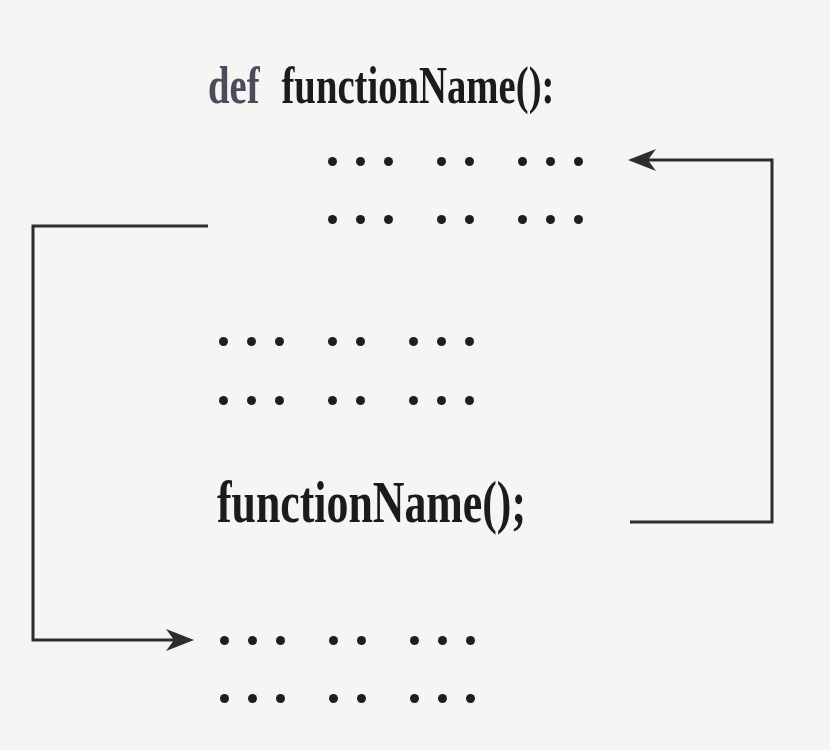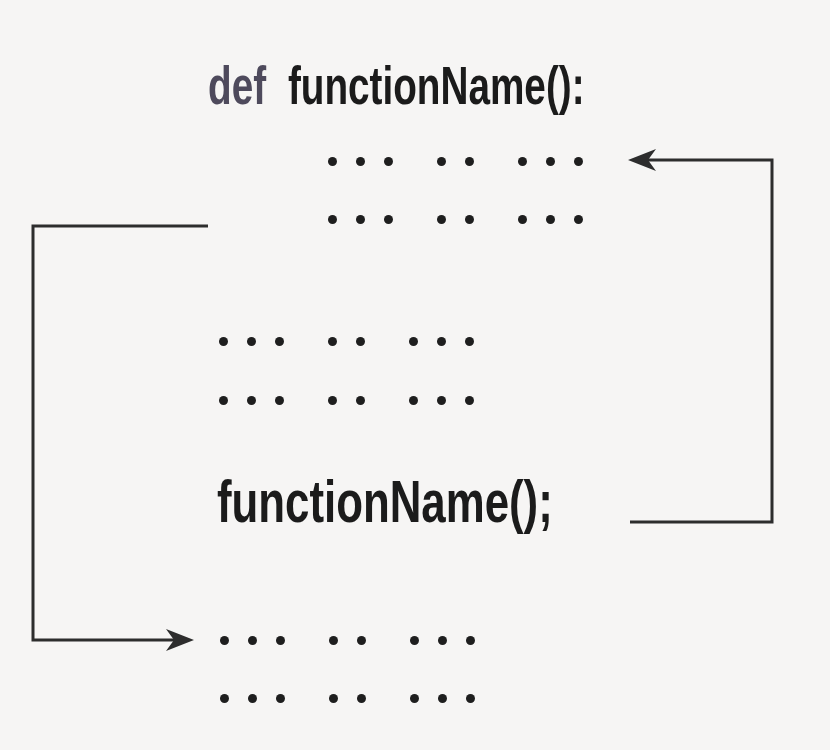--- a/index.html
+++ b/index.html
@@ -2,21 +2,21 @@
 <html style="--background: #f6f5f4; --text: #1b1b1b; --keyword: #4e4a5c; --line: #2d2d2d; --dot: #1e1e1e;"><head>
 <meta charset="utf-8">
 <style>
   html, body { margin: 0; padding: 0; }
   .canvas {
     position: relative;
     width: 830px;
     height: 750px;
     background: var(--background, #f6f5f4);
     overflow: hidden;
-    font-family: Liberation Sans, sans-serif;
+    font-family: Liberation Serif, serif;
   }
   .code-line {
     position: absolute;
     font-weight: bold;
     white-space: nowrap;
     line-height: 1;
     color: var(--text, #1b1b1b);
     transform: scaleX(0.73);
     transform-origin: 0 0;
   }

